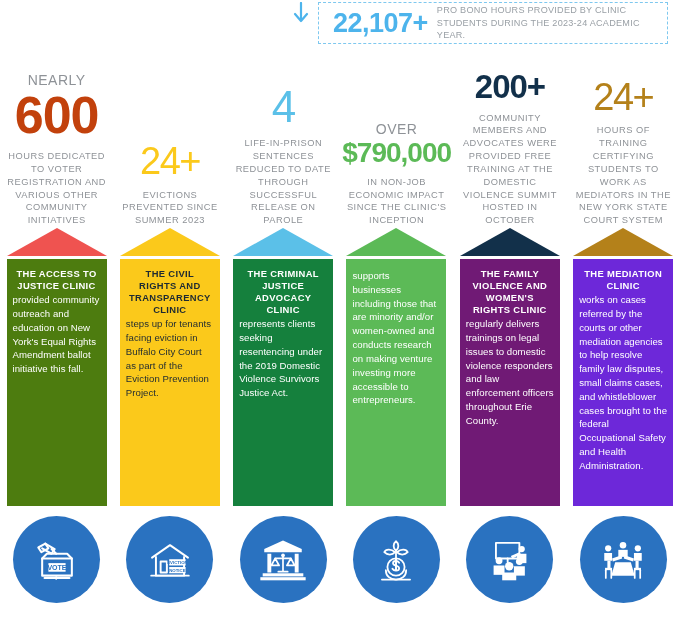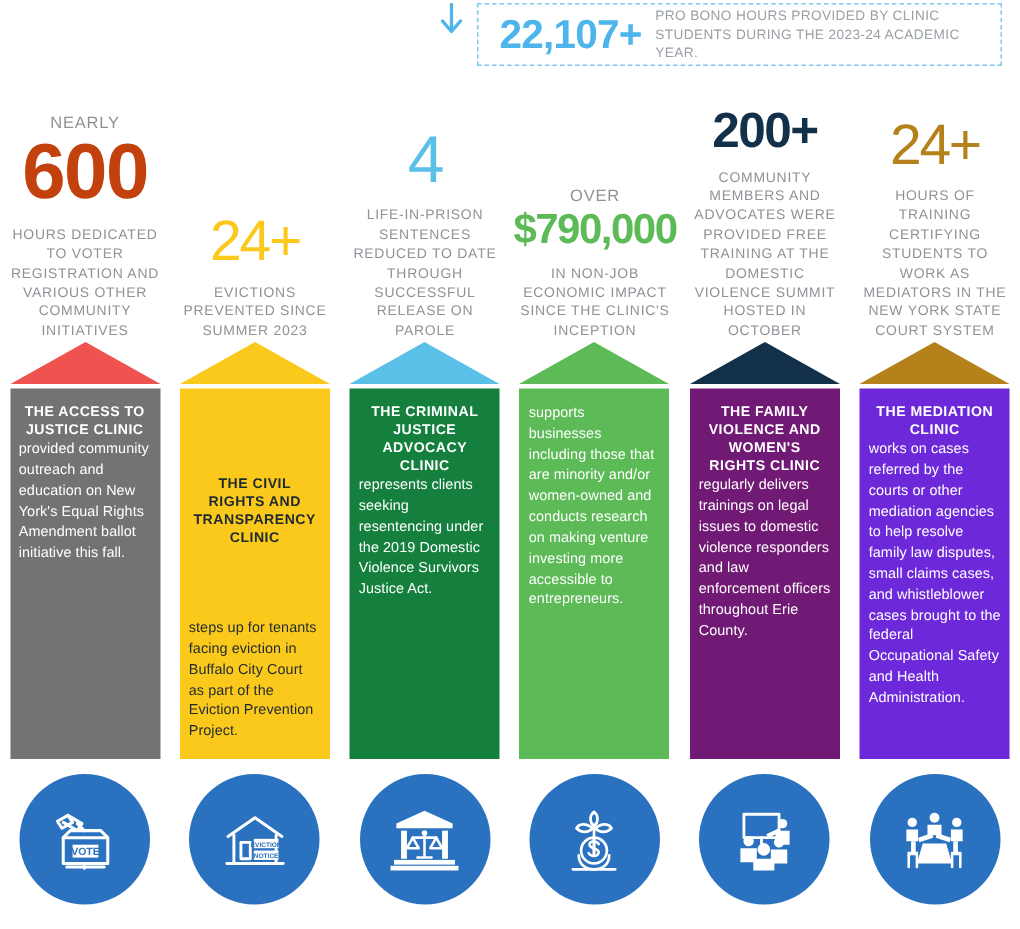--- a/index.html
+++ b/index.html
@@ -43,21 +43,21 @@
     display: flex; flex-direction: column; align-items: center;
   }
 
   
   .stat {
     position: absolute; bottom: 392px; left: 0; right: 0;
     display: flex; flex-direction: column; align-items: center;
     padding: 0 5px;
   }
   .stat-pre {
-    font-size: 11px; color: #8e9297; letter-spacing: 0.5px;
+    font-size: 14px; color: #8e9297; letter-spacing: 0.5px;
     text-transform: uppercase; line-height: 1.35; text-align: center;
     margin-bottom: 1px;
   }
   .stat-big {
     font-weight: 700; line-height: 0.96; letter-spacing: -1px;
     text-align: center; white-space: nowrap;
   }
   .stat-big.thin { font-weight: 300; letter-spacing: -1.5px; }
   .stat-post {
     font-size: 9.3px; color: #8e9297; letter-spacing: 0.5px;
@@ -82,21 +82,21 @@
   }
   .banner-title {
     font-size: 9.4px; font-weight: 700; line-height: 1.28;
     letter-spacing: 0.35px; text-align: center; text-transform: uppercase;
   }
   .banner-body {
     font-size: 9.6px; line-height: 1.44; 
     letter-spacing: 0.05px; margin-top: 1px;
   }
   .light .banner-title, .light .banner-body { color: #ffffff; }
-  .dark  .banner-title, .dark  .banner-body { color: #1e2a32; margin-top: 48px; }
+  .dark  .banner-title, .dark  .banner-body { color: #1e2a32; }
 
   
   .icon-circle {
     position: absolute; top: 466px; left: 13px;
     width: 87px; height: 87px; border-radius: 50%;
     background: #2a72c0;
     display: flex; align-items: center; justify-content: center;
   }
   .icon-circle svg { width: 50px; height: 50px; display: block; }
 </style>
@@ -118,21 +118,21 @@
   <div class="columns">
       <div class="col">
     <div class="stat">
       <div class="stat-pre">NEARLY</div>
       <div class="stat-big " style="color:#c2410c;font-size:52px">600</div>
       <div class="stat-post">HOURS DEDICATED TO VOTER REGISTRATION AND VARIOUS OTHER COMMUNITY INITIATIVES</div>
     </div>
 
     <div class="arrow-head" style="border-bottom-color:#ef5350"></div>
 
-    <div class="banner light" style="background:#737373">
+    <div class="banner light" style="background:#4d7c0f">
       <div class="banner-title">THE ACCESS TO JUSTICE CLINIC</div>
       <div class="banner-body">provided community outreach and education on New York's Equal Rights Amendment ballot initiative this fall.</div>
     </div>
 
     <div class="icon-circle" style="background:#2a72c0">
       <span>
             <svg viewBox="0 0 64 64">
     <g fill="none" stroke="#fff" stroke-width="2.6" stroke-linejoin="round" stroke-linecap="round">
       <path d="M13 30 h38 v22 h-38 z"></path>
       <path d="M13 30 l6 -6 h26 l6 6"></path>

